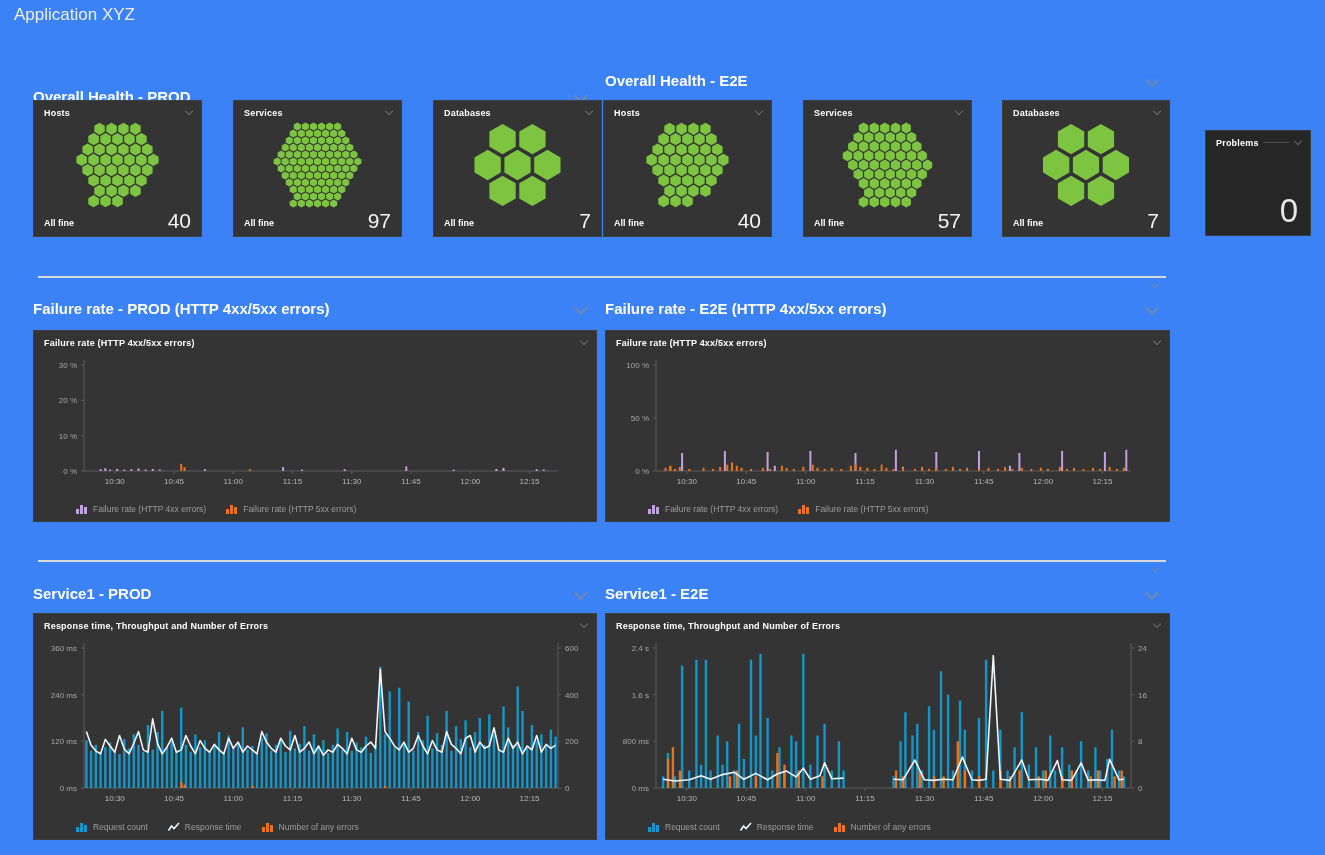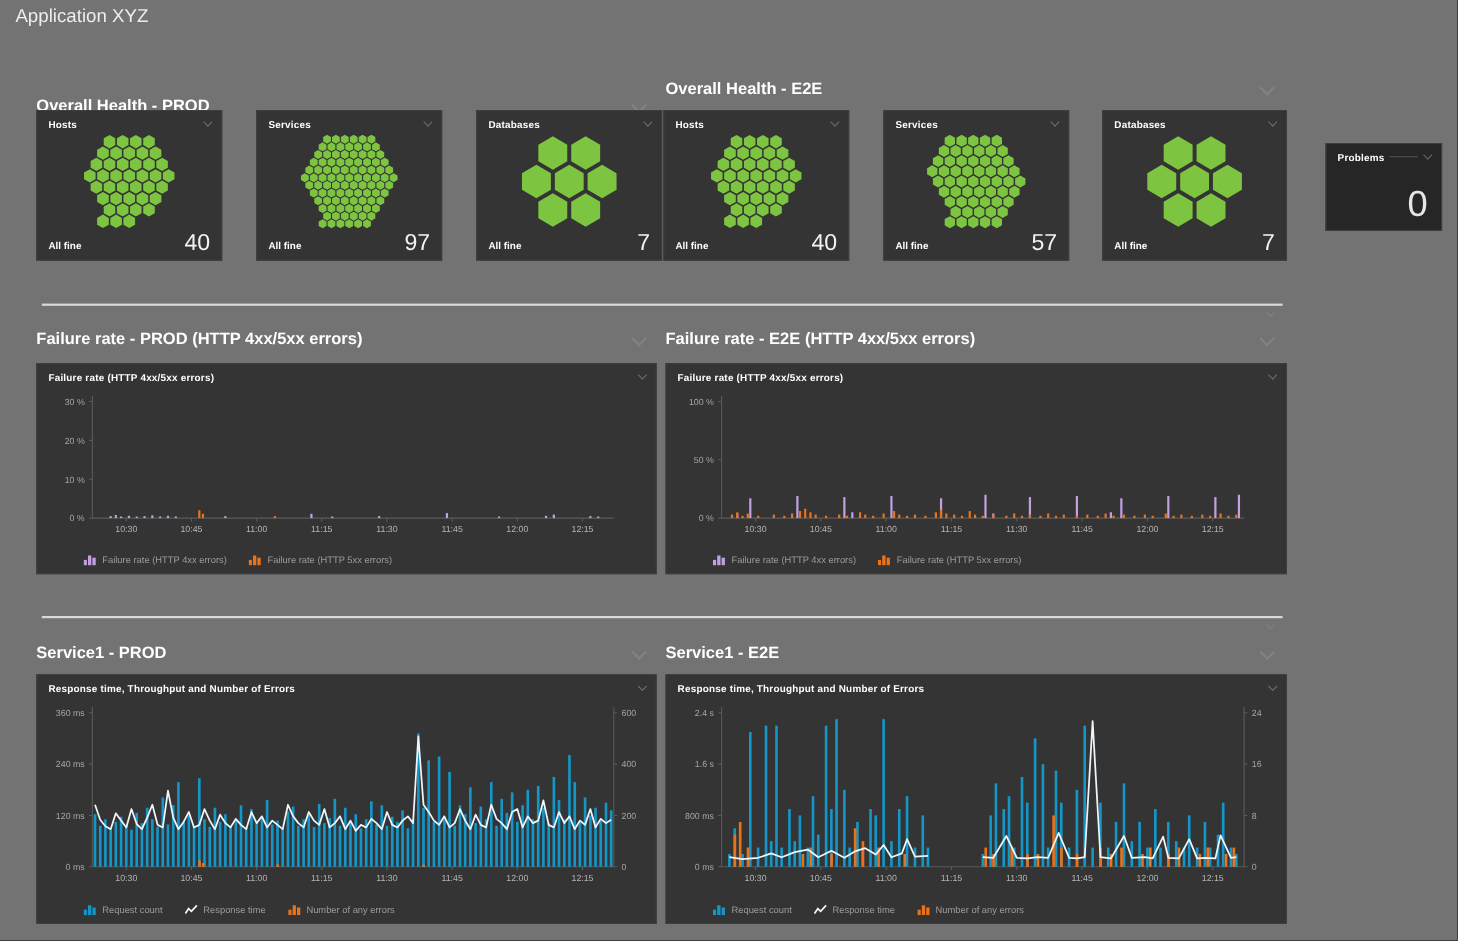--- a/index.html
+++ b/index.html
@@ -1,16 +1,16 @@
 <!DOCTYPE html>
 <html><head>
 <meta charset="utf-8">
 <style>
   html,body{margin:0;padding:0;background:#1c1c1c;}
-  #canvas{position:relative;width:1325px;height:855px;background:#737373;overflow:hidden;
+  #canvas{position:relative;width:1325px;height:855px;background:#3b82f6;overflow:hidden;
           font-family:"Liberation Sans",sans-serif;color:#e8e8e8;}
   .page-title{position:absolute;left:14px;top:5px;font-size:17px;color:#ededed;font-weight:400;}
   .sec-head{position:absolute;display:flex;justify-content:space-between;align-items:center;height:20px;}
   .sec-title{font-size:15px;font-weight:bold;color:#fff;}
   .chev{display:inline-block;width:8px;height:8px;border-right:2px solid #8a8a8a;border-bottom:2px solid #8a8a8a;
         transform:rotate(45deg);opacity:.65;flex:none;}
   .chev.sm{width:5px;height:5px;border-right-width:1.5px;border-bottom-width:1.5px;}
   .tile{position:absolute;background:#343434;border:1px solid #3e3e3e;box-sizing:border-box;}
   .tile-head{position:absolute;left:10px;right:9px;top:7px;display:flex;justify-content:space-between;align-items:flex-start;}
   .tile-title{font-size:9px;font-weight:bold;color:#fff;letter-spacing:.2px;}
@@ -361,21 +361,21 @@
         <polygon points="111.1,10.5 111.1,25.7 97.9,33.3 84.8,25.7 84.8,10.5 97.9,2.9" fill="#7dc540"></polygon>
         <polygon points="81.2,10.5 81.2,25.7 68.1,33.3 54.9,25.7 54.9,10.5 68.1,2.9" fill="#7dc540"></polygon>
         <polygon points="66.3,36.4 66.3,51.6 53.1,59.2 40.0,51.6 40.0,36.4 53.1,28.8" fill="#7dc540"></polygon>
       </svg>
     <div class="tile-foot">
         <span class="status-label">All fine</span>
         <span class="tile-count">7</span>
       </div>
   </div>
 
-  <div class="tile problems-tile" style="left:1205px;top:130px;width:106px;height:80px;">
+  <div class="tile problems-tile" style="left:1205px;top:130px;width:106px;height:106px;">
     <div class="tile-head">
       <span class="tile-title">Problems</span>
       <span class="dash"></span>
       <span class="chev sm"></span>
     </div>
     <div class="problems-count">0</div>
   </div>
 
   <div class="divider" style="left:38px;top:276px;width:1128px;"></div>
   <span class="chev sm div-chev" style="left:1152px;top:281px;"></span>

